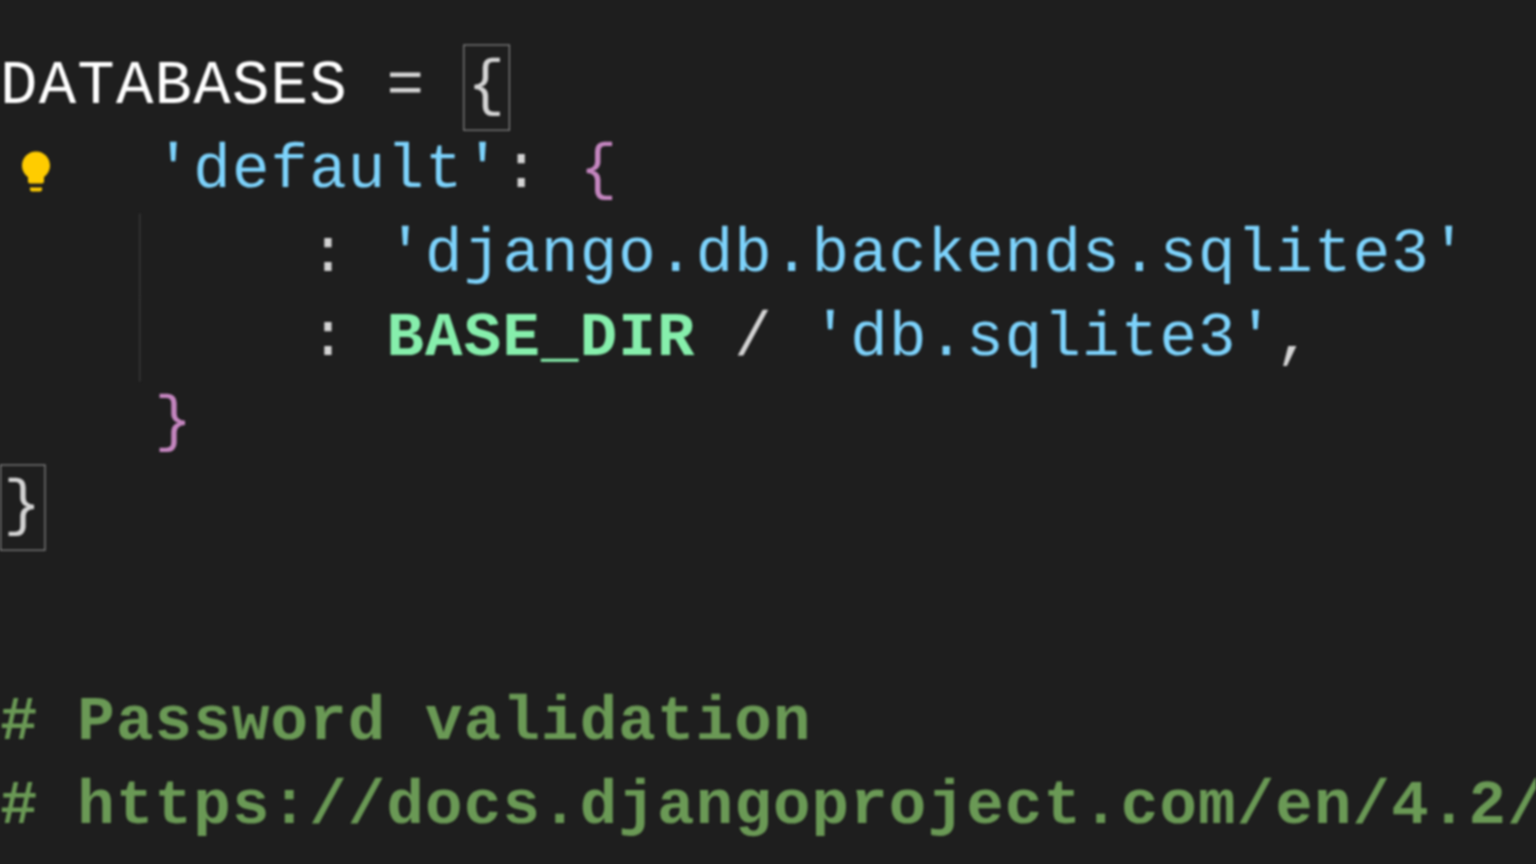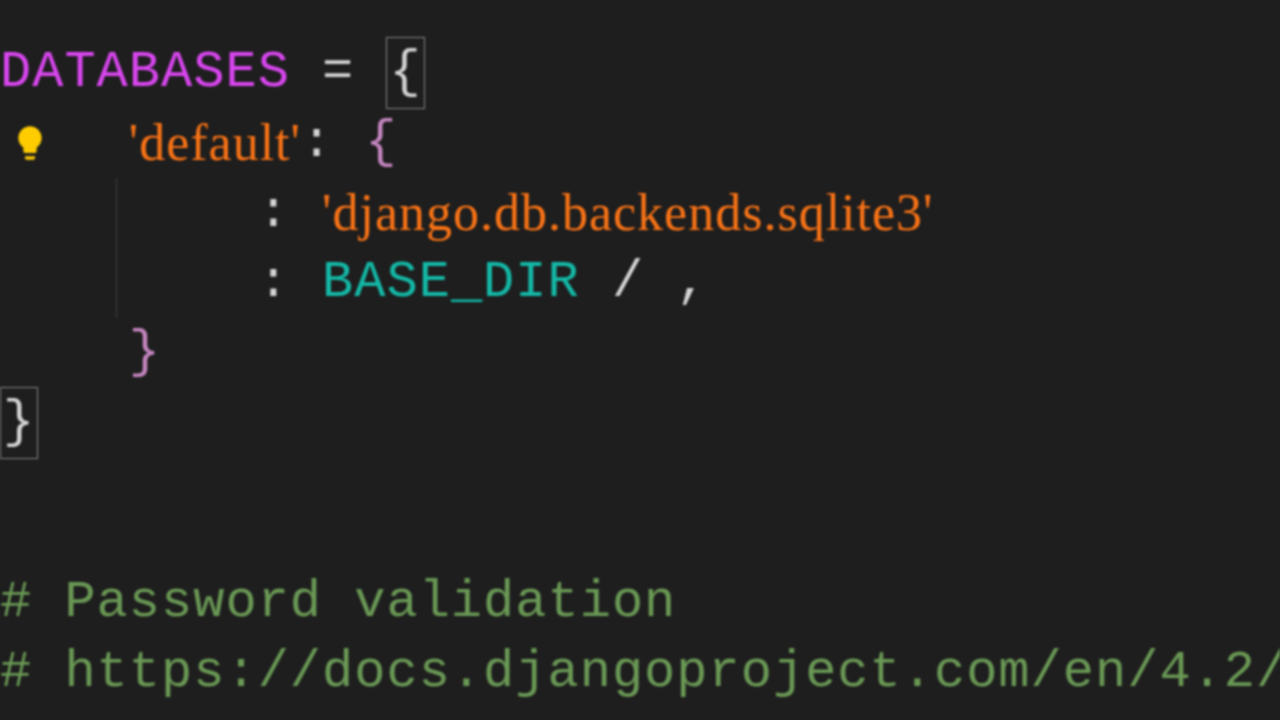--- a/index.html
+++ b/index.html
@@ -23,56 +23,56 @@
       letter-spacing: 1px;
     }
     .code-line {
       white-space: pre;
       height: 70px;
       display: flex;
       align-items: center;
       position: relative;
     }
     .var-name {
-      color: #d946ef;
+      color: #ffffff;
     }
     .operator {
       color: #d4d4d4;
     }
     .string {
-      color: #f97316;
-      font-family: Liberation Serif, serif;
+      color: #7dd3fc;
     }
     .brace {
       color: #c586c0;
     }
     .brace-highlight {
       border: 1px solid #888;
       color: #d4d4d4;
       padding: 0 2px;
       display: inline-block;
     }
     .brace-highlight-close {
       border: 1px solid #888;
       color: #d4d4d4;
       padding: 0 2px;
       display: inline-block;
     }
     .punct {
       color: #d4d4d4;
     }
     .builtin {
-      color: #14b8a6;
-      font-weight: 400;
+      color: #86efac;
+      font-weight: 700;
     }
     .slash {
       color: #d4d4d4;
     }
     .comment {
       color: #6a9955;
+      font-weight: bold;
     }
     .lightbulb {
       position: absolute;
       left: 10px;
       width: 40px;
       height: 40px;
       color: #ffcc00;
       display: flex;
       align-items: center;
       justify-content: center;
@@ -118,20 +118,21 @@
     <span class="string">'django.db.backends.sqlite3'</span>
     
   </div>
 
   <div class="code-line">
     <div class="indent-guide" style="left:116px;"></div>
     <span>        </span>
     <span class="punct">: </span>
     <span class="builtin">BASE_DIR</span>
     <span class="slash"> / </span>
+    <span class="string">'db.sqlite3'</span>
     <span class="punct">,</span>
   </div>
 
   <div class="code-line">
     <span>    </span>
     <span class="brace">}</span>
   </div>
 
   <div class="code-line">
     <span class="brace-highlight-close">}</span>

